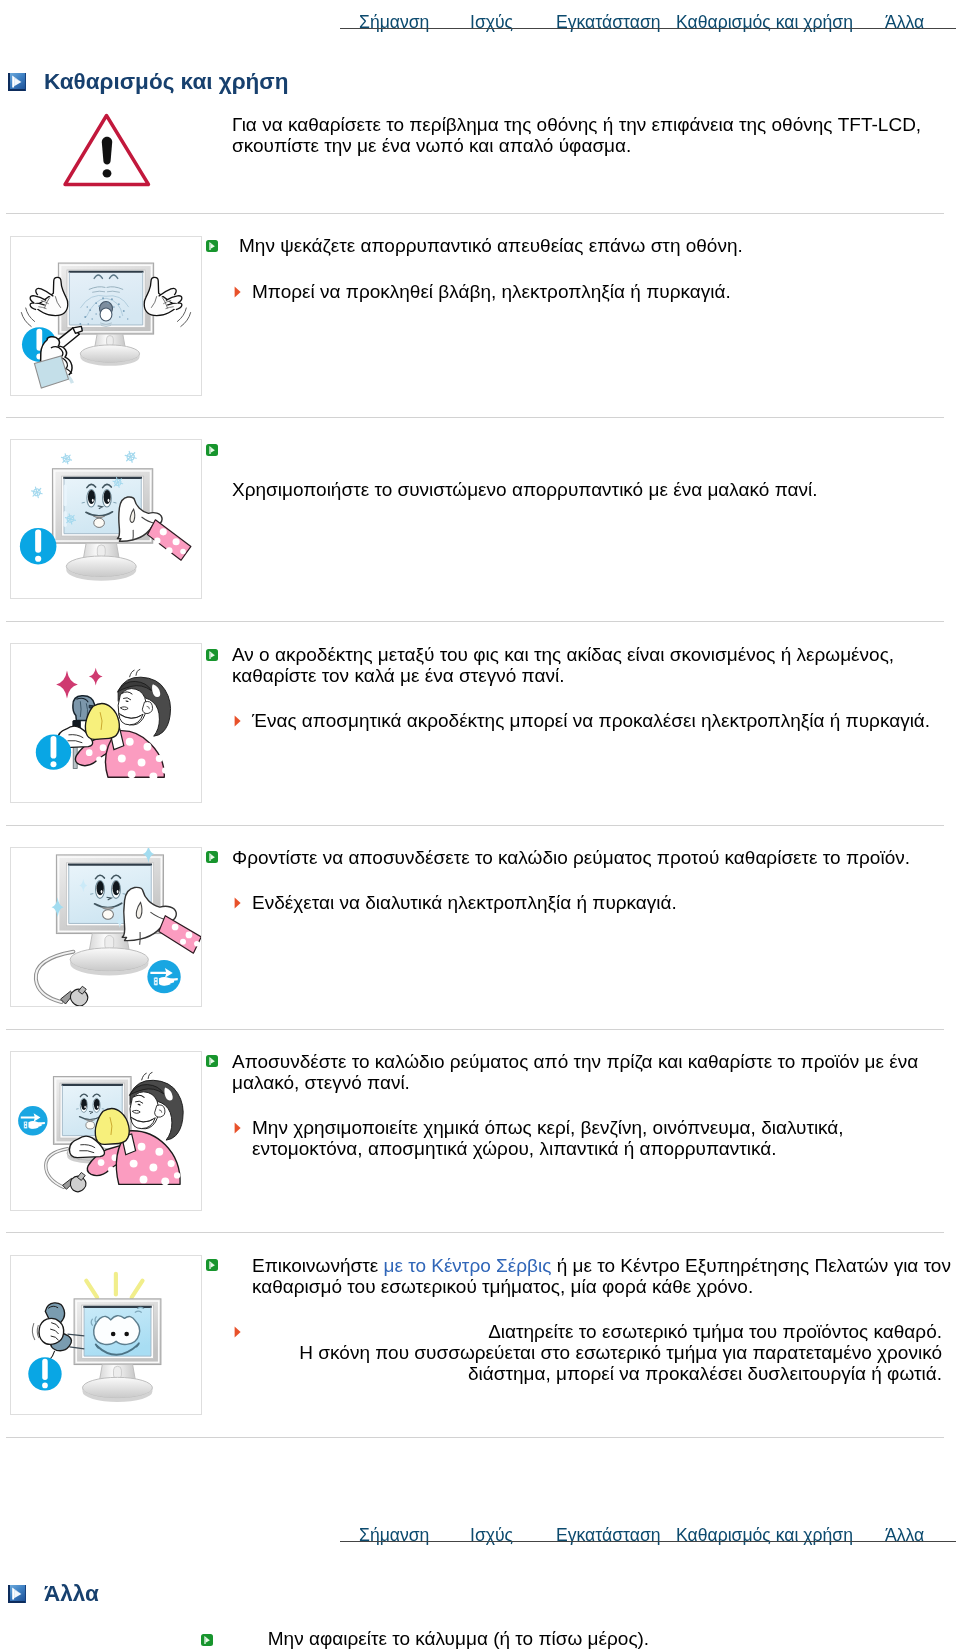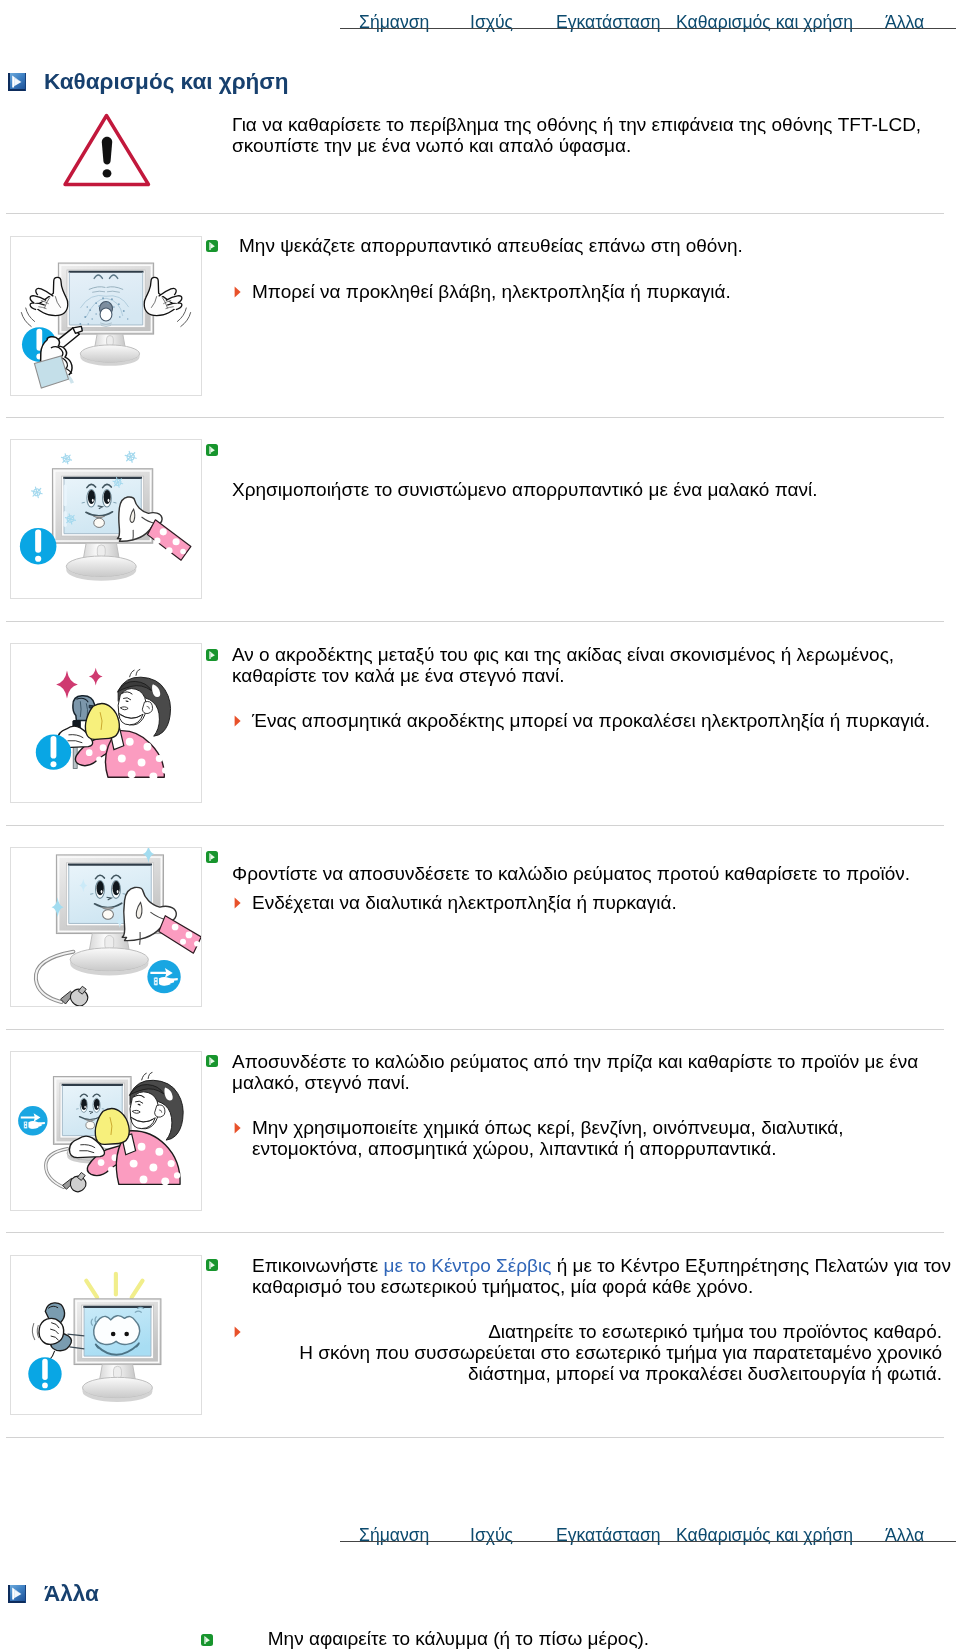--- a/index.html
+++ b/index.html
@@ -594,21 +594,21 @@
         <path d="M149.73000000000002 131.99 q5.07 -2.7 10.14 -0.34 l5.07 1.01 l0 3.38 l-5.07 1.69 q-5.07 2.37 -10.14 0.34 Z" fill="#fff"></path>
         <path d="M161.56 132.33 l7.10 -0.68 l0 2.37 l-7.1 0.68 Z" fill="#fff"></path>
         <path d="M151.08 137.74 q5.07 1.69 9.80 -0.68" fill="none" stroke="#fff" stroke-width="2.03"></path>
  </svg>
     </div>
     <div class="bullet" style="left:206px;top:849.3px;"><svg viewBox="0 0 12 12" width="12" height="12">
         <rect x="0" y="0" width="12" height="12" rx="2.5" ry="2.5" fill="#17952d"></rect>
         <path d="M3.4 2.1 L3.4 9.9 L4.6 9.9 L4.6 3.6 L8.9 6.2 Z" fill="#fff"></path>
         <path d="M4.6 3.6 L8.9 6.2 L4.6 8.8 Z" fill="#e9fbe9"></path>
       </svg></div>
-    <div class="ptext" style="left:232px;top:846.8px;width:710px;margin-top:16px;">Φροντίστε να αποσυνδέσετε το καλώδιο ρεύματος προτού καθαρίσετε το προϊόν.</div>
+    <div class="ptext" style="left:232px;top:846.8px;width:710px;">Φροντίστε να αποσυνδέσετε το καλώδιο ρεύματος προτού καθαρίσετε το προϊόν.</div>
     <div class="sub-tri" style="left:234px;top:895.0999999999999px;"><svg viewBox="0 0 7 12" width="7" height="12">
         <path d="M0.6 0.6 L6.6 6 L0.6 11.4 Z" fill="#e8512a"></path>
       </svg></div>
     <div class="ptext sub" style="left:252px;top:892.3px;width:690px;">Ενδέχεται να διαλυτικά ηλεκτροπληξία ή πυρκαγιά.</div>
     <div class="hr" style="top:1029px"></div>
     <div class="imgbox" style="top:1051.2px;width:192px;height:160px;">
       <svg viewBox="0 0 192 160" width="192" height="160">
         <defs>
  <linearGradient id="bez" x1="0" y1="0" x2="0.55" y2="1">
             <stop offset="0" stop-color="#efefef"></stop>

